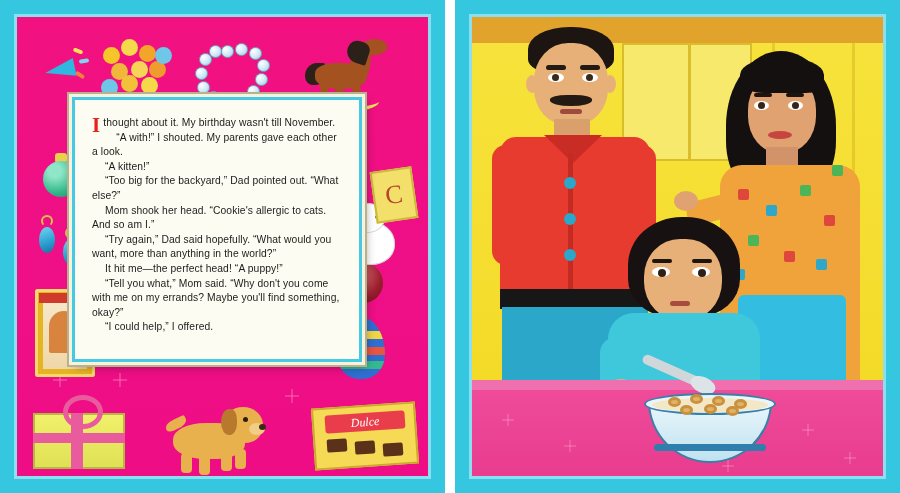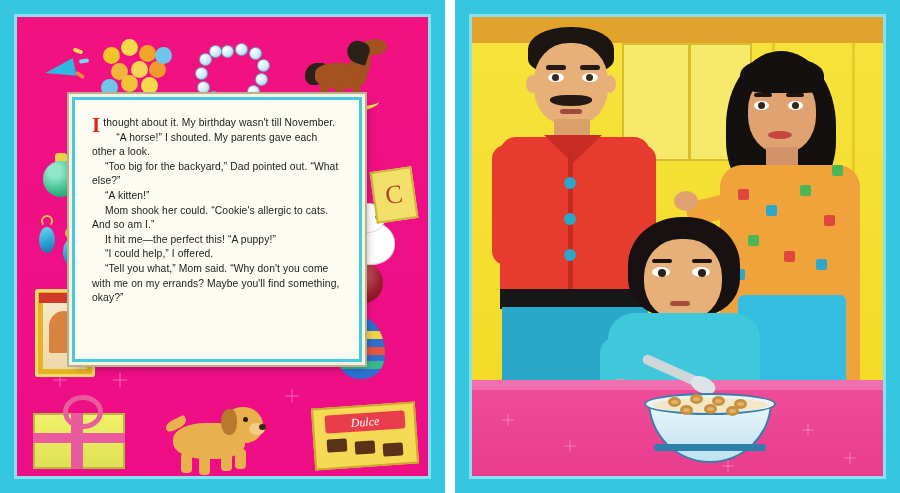--- a/index.html
+++ b/index.html
@@ -709,27 +709,28 @@
         <div class="catear" style="left:36px; top:4px;"></div>
         <div class="cateye" style="left:22px; top:22px;"></div>
         <div class="cateye" style="left:38px; top:22px;"></div>
       </div>
 
       <div class="obj letter-c">C</div>
 
       <div class="text-panel">
         <div class="story">
           <p><span class="dropcap">I</span><span>thought about it. My birthday wasn't till November.</span></p>
-          <p class="indent">“A horse!” I shouted. My parents gave each other a look.</p>
+          <p class="indent">“A with!” I shouted. My parents gave each other a look.</p>
+          <p class="indent">“A kitten!”</p>
           <p class="indent">“Too big for the backyard,” Dad pointed out. “What else?”</p>
-          <p class="indent">“A kitten!”</p>
-          <p class="indent">Mom shook her could. “Cookie's allergic to cats. And so am I.”</p>
-          <p class="indent">It hit me—the perfect this! “A puppy!”</p>
+          <p class="indent">Mom shook her head. “Cookie's allergic to cats. And so am I.”</p>
+          <p class="indent">“Try again,” Dad said hopefully. “What would you want, more than anything in the world?”</p>
+          <p class="indent">It hit me—the perfect head! “A puppy!”</p>
+          <p class="indent">“Tell you what,” Mom said. “Why don't you come with me on my errands? Maybe you'll find something, okay?”</p>
           <p class="indent">“I could help,” I offered.</p>
-          <p class="indent">“Tell you what,” Mom said. “Why don't you come with me on my errands? Maybe you'll find something, okay?”</p>
         </div>
       </div>
 
     </div>
     <div class="inner-border"></div>
   </div>
 
   <div class="page">
     <div class="outer-border"></div>
     <div class="right-art">

